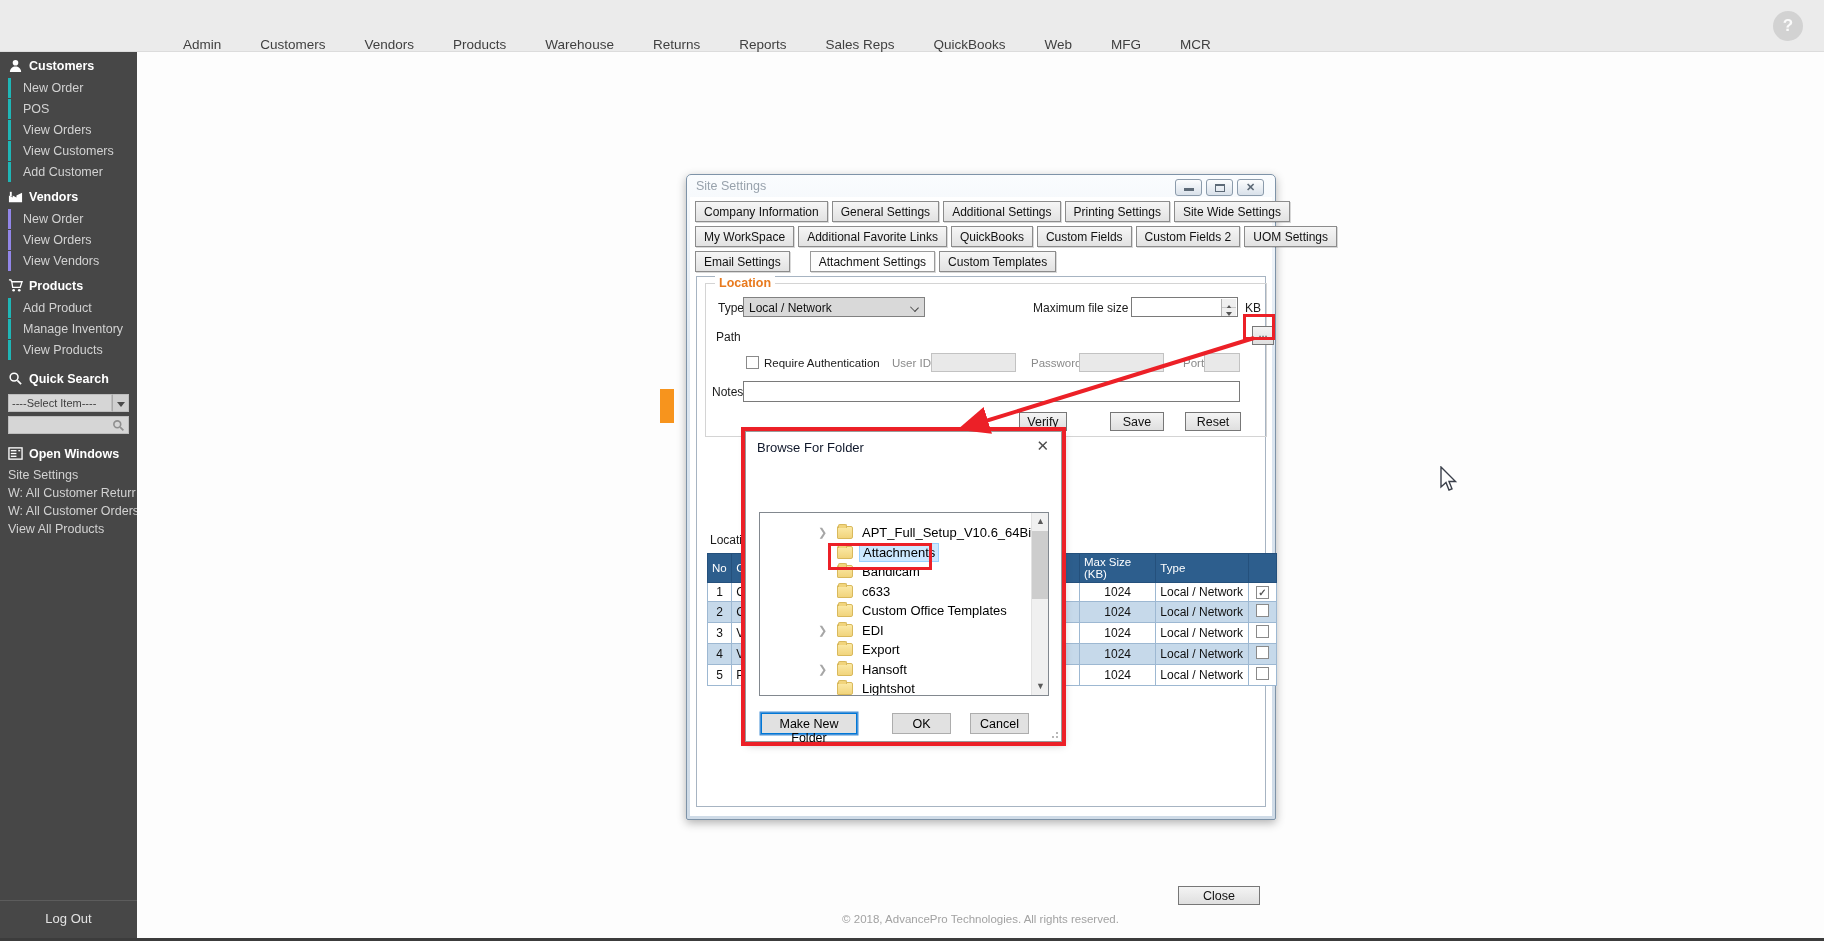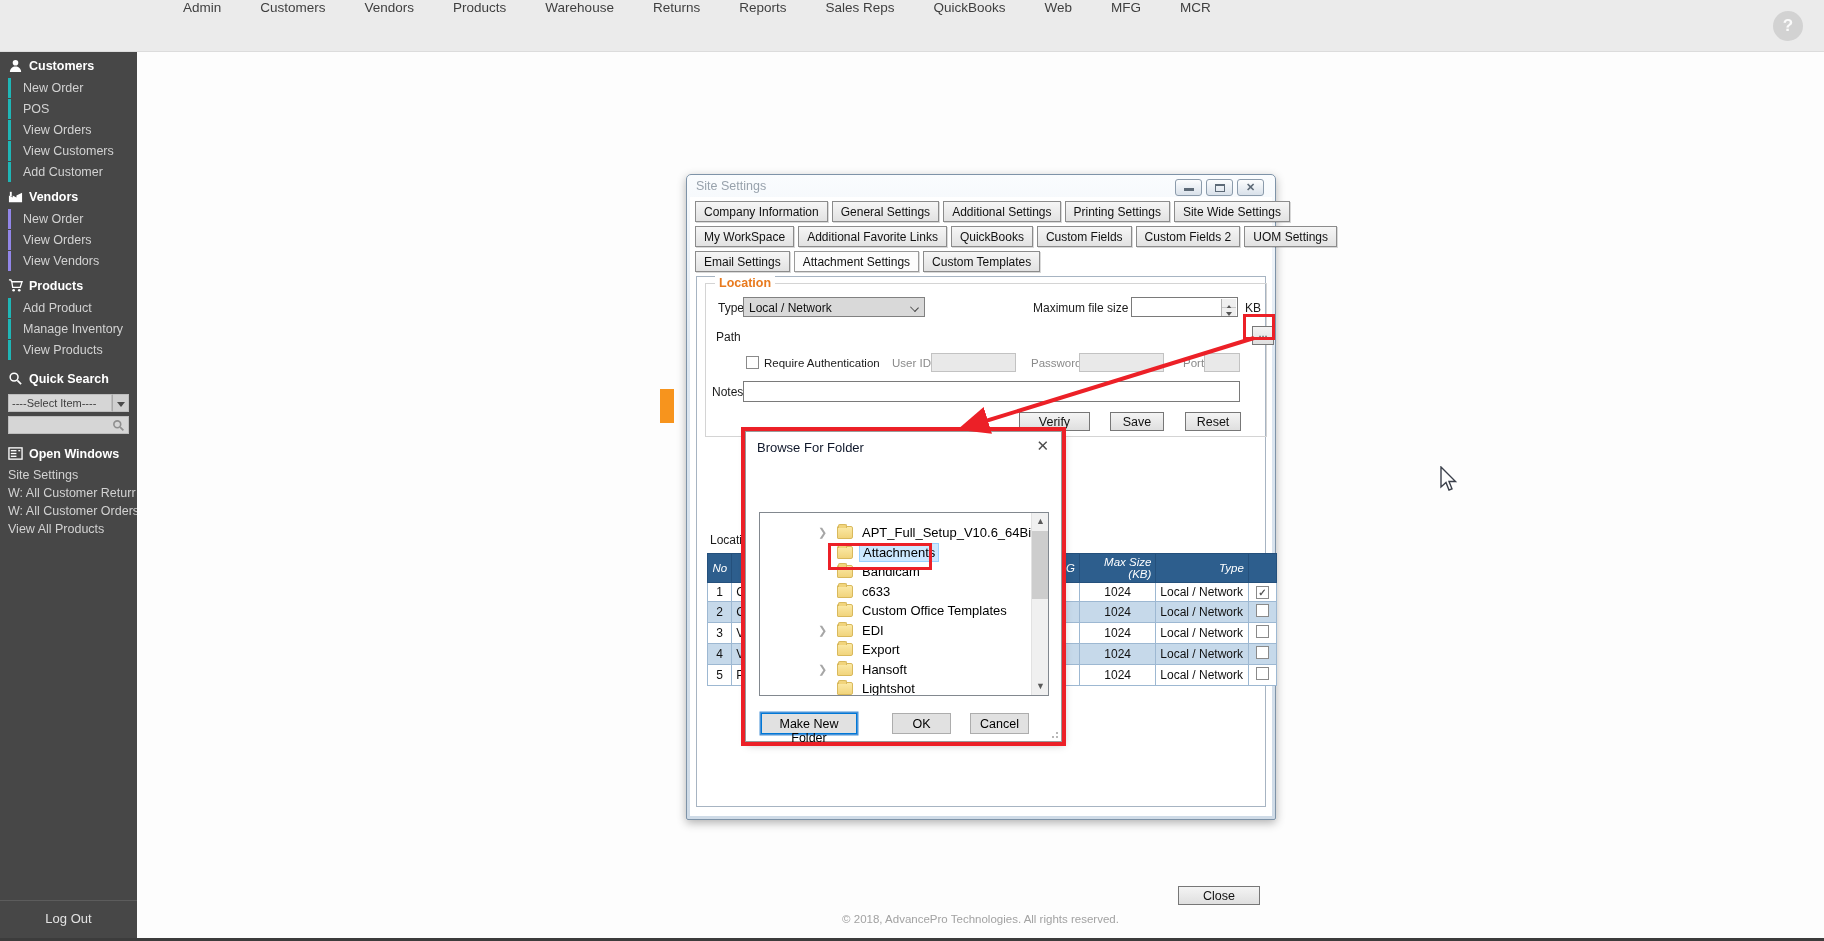--- a/index.html
+++ b/index.html
@@ -4,21 +4,21 @@
 <style>
   * { margin:0; padding:0; box-sizing:border-box; }
   html,body { width:1824px; height:941px; overflow:hidden; font-family:"Liberation Sans", sans-serif; background:#fdfdfd; }
 
   
   .top-header { position:absolute; left:0; top:0; width:1824px; height:52px; background:#ebebeb; border-bottom:1px solid #dcdcdc; z-index:4; }
   .logo-block { position:absolute; left:0; top:0; width:137px; height:52px; background:#474747; color:#fff; }
   .logo-line { position:absolute; left:10px; top:8px; font-size:20px; font-weight:bold; letter-spacing:0.2px; white-space:nowrap; }
   .logo-pro { background:#f7941d; border-radius:5px; padding:0 5px 1px 4px; margin-left:1px; }
   .logo-tagline { position:absolute; right:8px; top:33px; font-size:9.5px; color:#e8e8e8; }
-  .top-nav { position:absolute; left:137px; top:0; right:60px; height:52px; display:flex; align-items:flex-start; gap:39px; padding-left:46px; }
+  .top-nav { position:absolute; left:137px; top:0; right:60px; height:52px; display:flex; align-items:flex-end; gap:39px; padding-left:46px; }
   .top-nav-item { font-size:13.5px; color:#3f3f3f; cursor:pointer; white-space:nowrap; }
   .help-circle { position:absolute; right:21px; top:11px; width:30px; height:30px; border-radius:50%; background:#d2d2d2; color:#fbfbfb; font-size:17px; font-weight:bold; text-align:center; line-height:30px; }
 
   
   .sidebar { position:absolute; left:0; top:52px; width:137px; height:889px; background:#474747; z-index:4; }
   .sb-section-header { display:flex; align-items:center; gap:6px; padding:6px 8px 5px 8px; color:#ffffff; font-size:12.5px; font-weight:bold; }
   .sb-item { position:relative; margin:0 0 1px 8px; padding:3px 4px 3px 12px; font-size:12.5px; color:#d2d2d2; border-left:3px solid transparent; cursor:pointer; white-space:nowrap; overflow:hidden; }
   .sb-item.teal { border-left-color:#1fb6b6; }
   .sb-item.purple { border-left-color:#9286e8; }
   .sb-icon { width:15px; height:15px; flex:0 0 15px; display:inline-block; }
@@ -43,21 +43,21 @@
   .dlg-title { position:absolute; left:9px; top:4px; font-size:12.5px; color:#98a2ac; }
   .win-controls { position:absolute; right:11px; top:4px; display:flex; gap:4px; }
   .win-btn { width:27px; height:17px; background:linear-gradient(#fcfdfe,#d9e1ea); border:1px solid #8b9bab; border-radius:3px; position:relative; cursor:pointer; }
   .win-btn .mini { position:absolute; left:8px; bottom:4px; width:10px; height:3px; background:#5d6a77; }
   .win-btn .maxi { position:absolute; left:8px; top:4px; width:10px; height:8px; border:1px solid #5d6a77; border-top-width:2px; }
   .win-btn .clsx { position:absolute; left:0; top:1px; width:100%; text-align:center; font-size:11px; font-weight:bold; color:#5d6a77; }
   .dlg-body { position:absolute; left:3px; right:3px; top:22px; bottom:3px; background:#fff; }
 
   .tab-row { position:absolute; left:5px; display:flex; gap:4px; }
   .tab { height:21px; padding:3px 8px 0 8px; font-size:12px; color:#111; background:linear-gradient(#f6f6f6,#e2e2e2); border:1px solid #8c8c8c; box-shadow:1px 1px 0 rgba(0,0,0,.15); white-space:nowrap; cursor:pointer; }
-  .tab.active { background:#fcfcfc; border-color:#9a9a9a; }
+  .tab.active { background:#fcfcfc; border-color:#9a9a9a;margin-left:16px; }
 
   .tab-panel { position:absolute; left:6px; right:6px; top:79px; bottom:9px; border:1px solid #a7b4c2; background:#fff; }
 
   .groupbox { position:absolute; left:8px; top:6px; width:562px; height:154px; border:1px solid #d4d4d4; }
   .groupbox-legend { position:absolute; left:9px; top:-8px; background:#fff; padding:0 4px; font-size:12.5px; font-weight:bold; color:#e87a1e; }
   .fld-label { position:absolute; font-size:12px; color:#1b1b1b; white-space:nowrap; }
   .fld-label.dim { color:#8a8a8a; }
   .combo { position:absolute; height:20px; background:#d9d9d9; border:1px solid #818181; font-size:12px; color:#111; padding:3px 5px; }
   .combo-chev { position:absolute; right:6px; top:6px; width:7px; height:7px; border-right:1.5px solid #444; border-bottom:1.5px solid #444; transform:rotate(45deg) scaleY(.8); }
   .tbox { position:absolute; background:#fff; border:1px solid #7a7a7a; font-size:12px; color:#111; padding:3px 4px; white-space:nowrap; overflow:hidden; }
@@ -67,21 +67,21 @@
   .spin-up { top:0; border-bottom:1px solid #c8c8c8; }
   .spin-dn { bottom:0; }
   .spin-up:after { content:""; position:absolute; left:4px; top:3px; border:3px solid transparent; border-bottom:4px solid #555; }
   .spin-dn:after { content:""; position:absolute; left:4px; top:4px; border:3px solid transparent; border-top:4px solid #555; }
   .checkbox { position:absolute; width:13px; height:13px; background:#fff; border:1px solid #8a8a8a; }
   .std-btn { position:absolute; height:19px; background:linear-gradient(#f4f4f4,#dfdfdf); border:1px solid #777; font-size:12.5px; color:#111; text-align:center; padding-top:2px; cursor:pointer; }
   .browse-btn { position:absolute; width:22px; height:19px; background:linear-gradient(#f4f4f4,#dfdfdf); border:1px solid #777; font-size:11px; text-align:center; color:#333; cursor:pointer; }
 
   .loc-table-label { position:absolute; left:13px; top:256px; font-size:12px; color:#1b1b1b; }
   .loc-table { position:absolute; left:10px; top:276px; width:570px; border-collapse:collapse; font-size:12px; }
-  .loc-table th { background:#2d5e8d; color:#fff; font-weight:normal; font-size:11.5px; text-align:right; padding:2px 4px; border:1px solid #24507c; height:17px;font-style:italic; }
+  .loc-table th { background:#2d5e8d; color:#fff; font-weight:normal; font-size:11.5px; text-align:left; padding:2px 4px; border:1px solid #24507c; height:17px; }
   .loc-table td { padding:2px 4px; border:1px solid #9db8d2; height:16px; color:#111; background:#fff; }
   .loc-table tr.alt td { background:#c6d9ea; }
   .col-no { width:24px; text-align:center; }
   .col-grp { width:346px; }
   .col-max { width:76px; text-align:center; }
   .col-type { width:92px; }
   .col-chk { width:28px; text-align:center; }
   .grid-check { display:inline-block; width:13px; height:13px; background:#fff; border:1px solid #8a8a8a; font-size:10px; line-height:12px; color:#555; font-weight:bold; }
 
   .close-btn { left:481px; top:609px; width:82px; }
@@ -278,21 +278,21 @@
         <div class="fld-label dim" style="left:186px; top:73px; font-size:11.5px;">User ID</div>
         <div class="tbox disabled" style="left:225px; top:69px; width:85px; height:19px;"></div>
         <div class="fld-label dim" style="left:325px; top:73px; font-size:11.5px;">Password</div>
         <div class="tbox disabled" style="left:373px; top:69px; width:85px; height:19px;"></div>
         <div class="fld-label dim" style="left:477px; top:73px; font-size:11.5px;">Port</div>
         <div class="tbox disabled" style="left:498px; top:69px; width:36px; height:19px;"></div>
 
         <div class="fld-label" style="left:6px; top:101px;">Notes</div>
         <div class="tbox" style="left:37px; top:97px; width:497px; height:21px;"></div>
 
-        <div class="std-btn" style="left:313px; top:128px; width:71px;">Verify</div>
+        <div class="std-btn" style="left:313px; top:128px; width:48px;">Verify</div>
         <div class="std-btn" style="left:404px; top:128px; width:54px;">Save</div>
         <div class="std-btn" style="left:479px; top:128px; width:56px;">Reset</div>
       </div>
 
       <div class="loc-table-label">Location</div>
 
       <table class="loc-table">
         <tbody>
             <tr>
           <th class="col-no">No</th>

